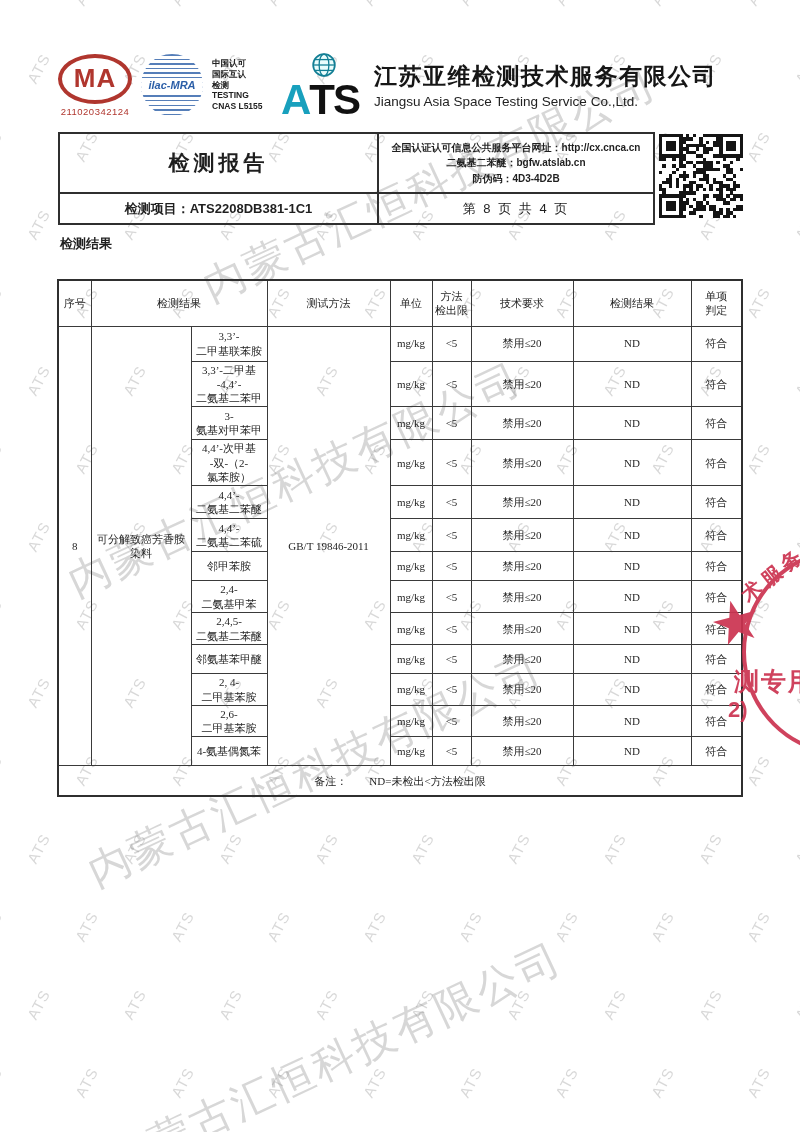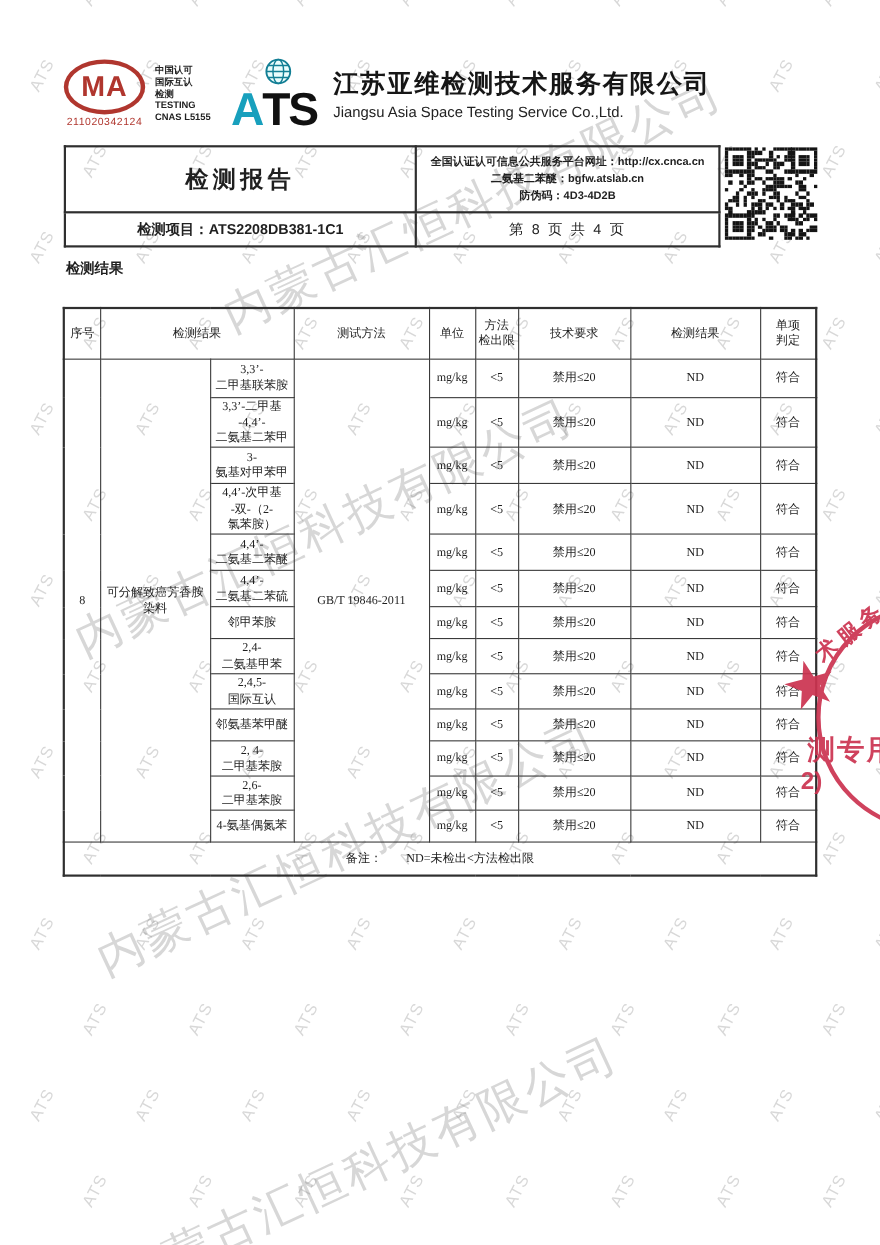--- a/index.html
+++ b/index.html
@@ -224,20 +224,23 @@
     </div>
 
   <div class="content">
 
     <header class="logo-row">
       <div class="cma">
         <div class="cma-oval">
           <span>MA</span>
         </div>
         <div class="cma-no">211020342124</div>
+      </div>
+      <div class="ilac">
+        <span class="ilac-band">ilac-MRA</span>
       </div>
       <div class="accred">
         <span>中国认可</span>
         <span>国际互认</span>
         <span>检测</span>
         <span>TESTING</span>
         <span>CNAS L5155</span>
       </div>
       <div class="atslogo">
         <svg class="ats-globe" width="26" height="26" viewBox="0 0 24 24">
@@ -693,21 +696,21 @@
           <td class="pre">2,4-
 二氨基甲苯</td>
           <td>mg/kg</td>
           <td>&lt;5</td>
           <td>禁用≤20</td>
           <td>ND</td>
           <td>符合</td>
         </tr>
         <tr style="height:32px">
           <td class="pre">2,4,5-
-国际互认</td>
+二氨基二苯醚</td>
           <td>mg/kg</td>
           <td>&lt;5</td>
           <td>禁用≤20</td>
           <td>ND</td>
           <td>符合</td>
         </tr>
         <tr style="height:29px">
           <td class="pre">邻氨基苯甲醚</td>
           <td>mg/kg</td>
           <td>&lt;5</td>

